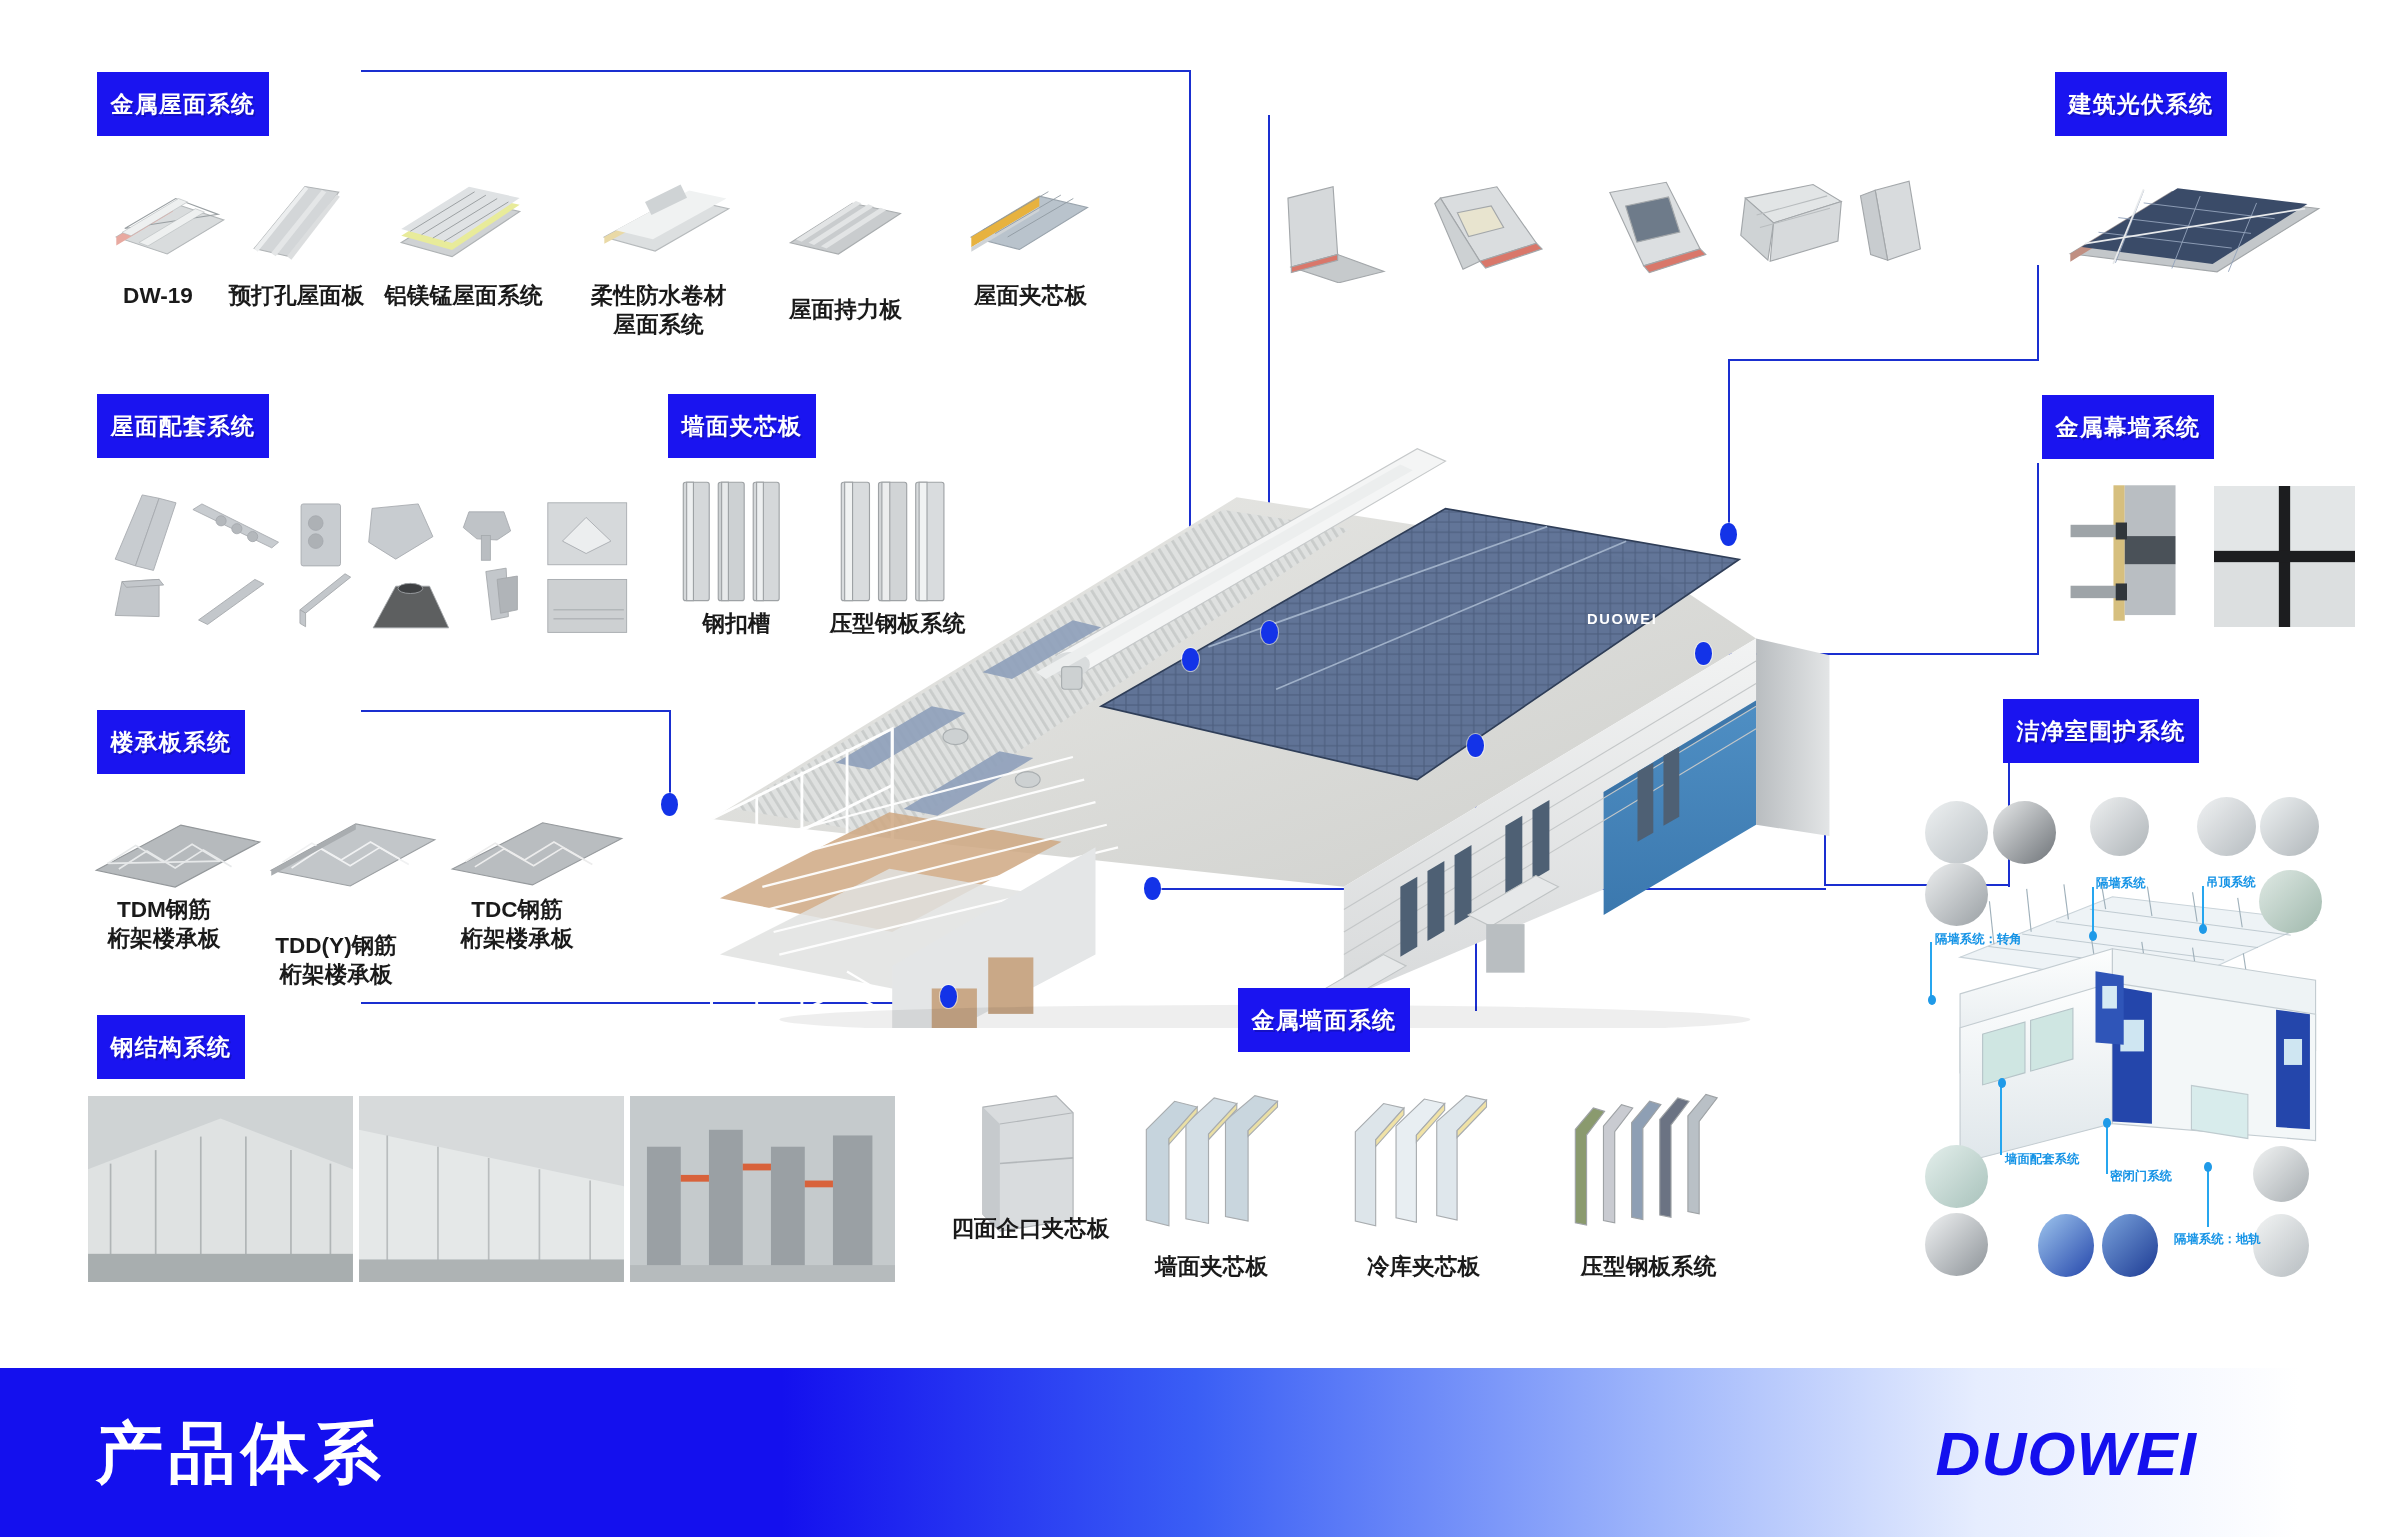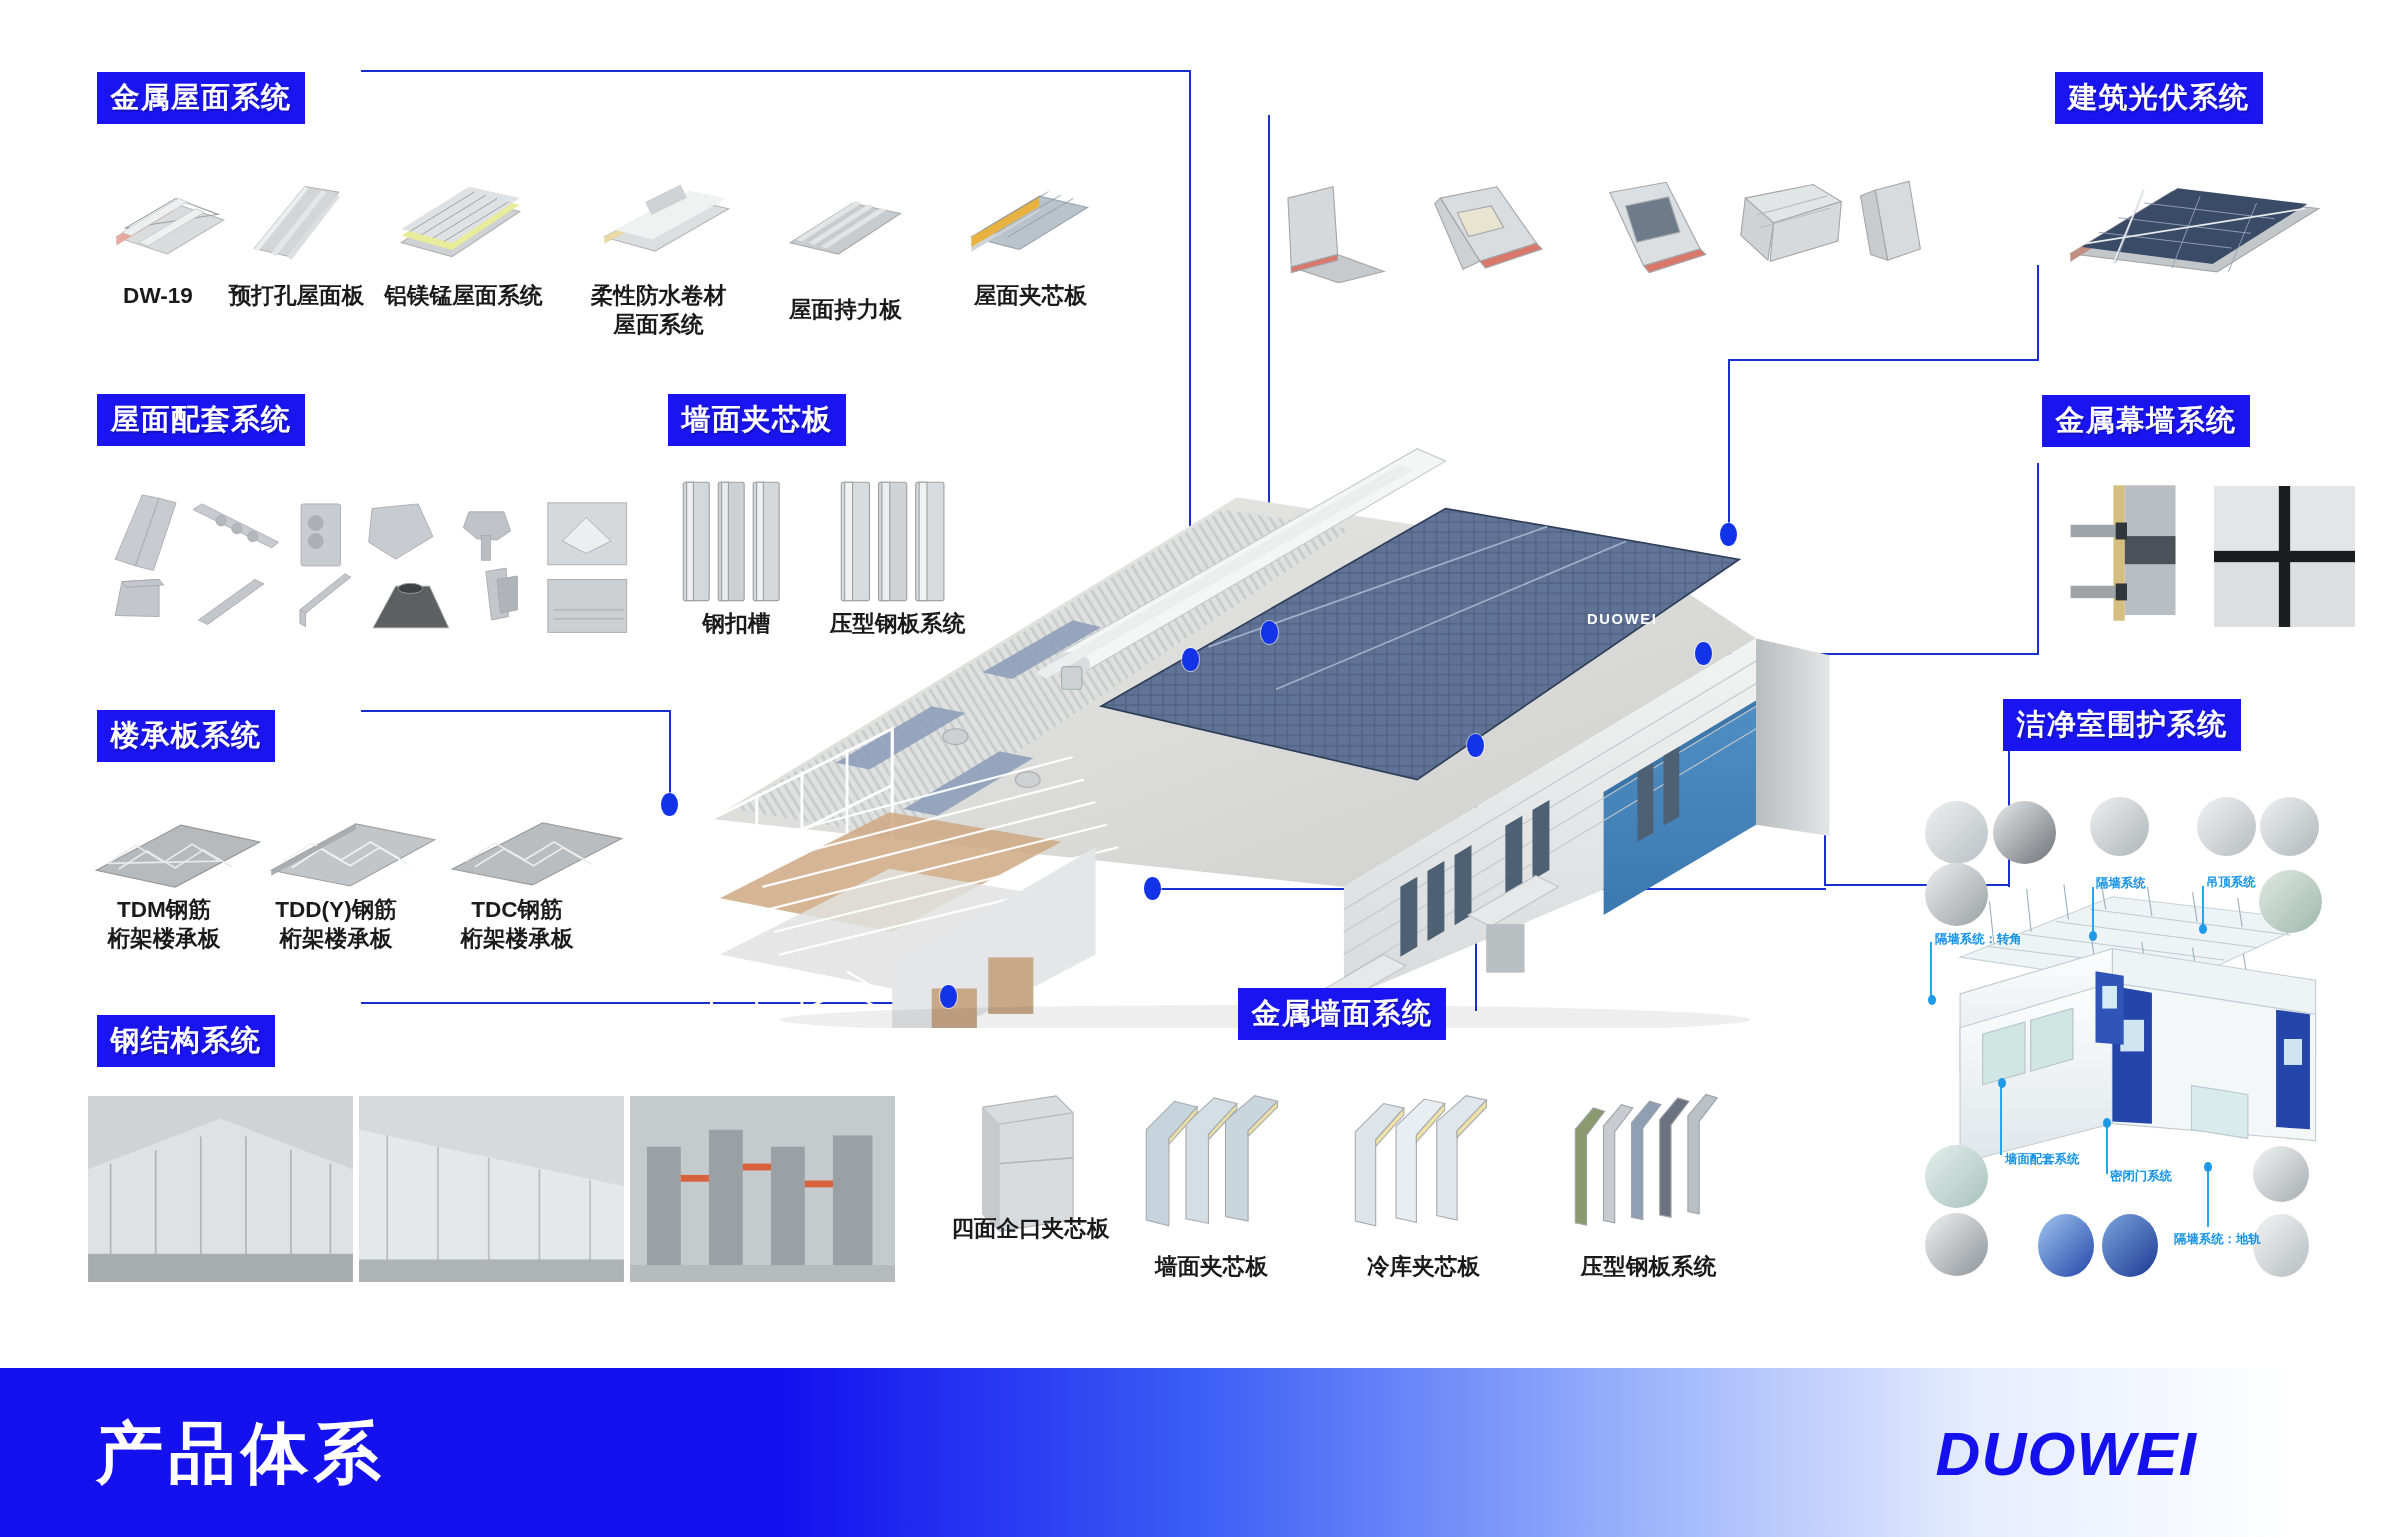--- a/index.html
+++ b/index.html
@@ -15,22 +15,22 @@
   .chip {
     position:absolute;
     background:#1a14f0;
     color:#ffffff;
     font-weight:bold;
     display:flex; align-items:center; justify-content:center;
     letter-spacing:1.1px;
     text-shadow:1.7px 1.7px 0 rgba(0,0,0,.18);
     white-space:nowrap;
     padding:0 13.6px;
-    font-size:29px;
-    height:52px;
+    font-size:23px;
+    height:64px;
     z-index:20;
   }
 
   
   .cap {
     position:absolute;
     color:#1a1a1a;
     font-size:22.6px;
     font-weight:600;
     text-align:center;
@@ -427,21 +427,21 @@
   <div class="art" style="left:260px;top:791px;width:186px;height:102px;">
     <svg viewBox="0 0 330 180">
       <polygon points="20,140 170,58 310,86 160,168" fill="#c2c6c9" stroke="#9b9fa2" stroke-width="2"></polygon>
       <g stroke="#f0f1f2" stroke-width="3" fill="none">
         <polyline points="40,126 92,92 144,122 196,90 248,120"></polyline>
         <polyline points="56,136 108,102 160,132 212,100 264,130"></polyline>
       </g>
       <polygon points="20,140 170,58 170,68 20,150" fill="#a9adb0"></polygon>
     </svg>
   </div>
-  <div class="cap" style="left:254px;top:896px;width:164px;">TDD(Y)钢筋
+  <div class="cap" style="left:254px;top:932px;width:164px;">TDD(Y)钢筋
 桁架楼承板</div>
 
   <div class="art" style="left:441px;top:791px;width:192px;height:102px;">
     <svg viewBox="0 0 340 180">
       <polygon points="20,138 180,56 320,84 162,166" fill="#b9bdc0" stroke="#969a9d" stroke-width="2"></polygon>
       <g stroke="#ececec" stroke-width="3" fill="none">
         <polyline points="44,124 96,92 148,122 200,90 252,120"></polyline>
         <polyline points="60,134 112,102 164,132 216,100 268,130"></polyline>
       </g>
     </svg>

